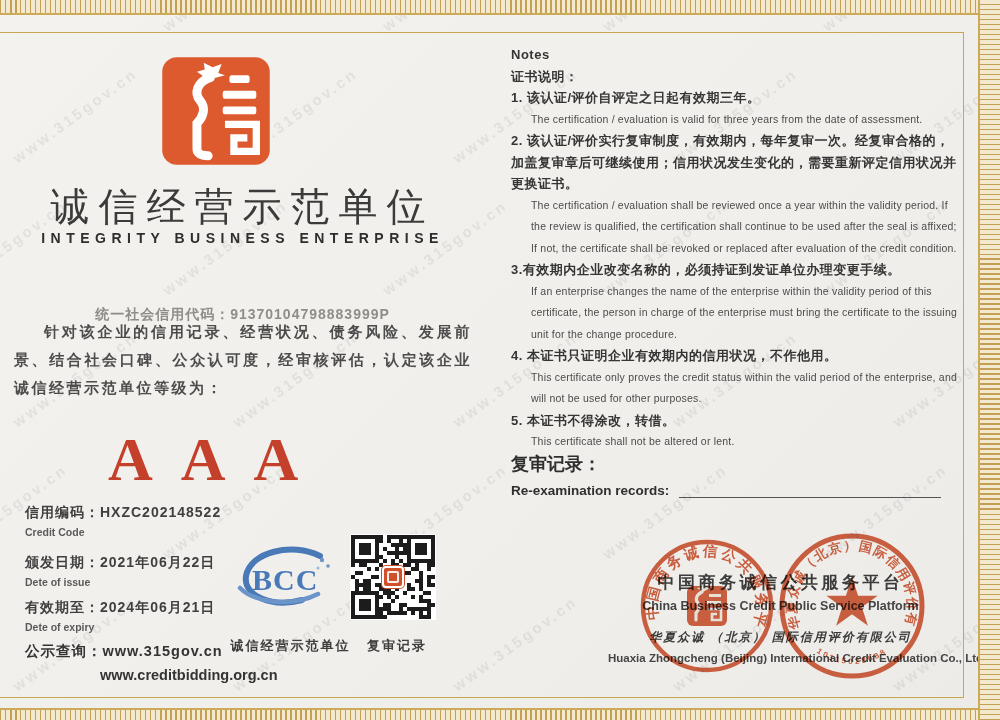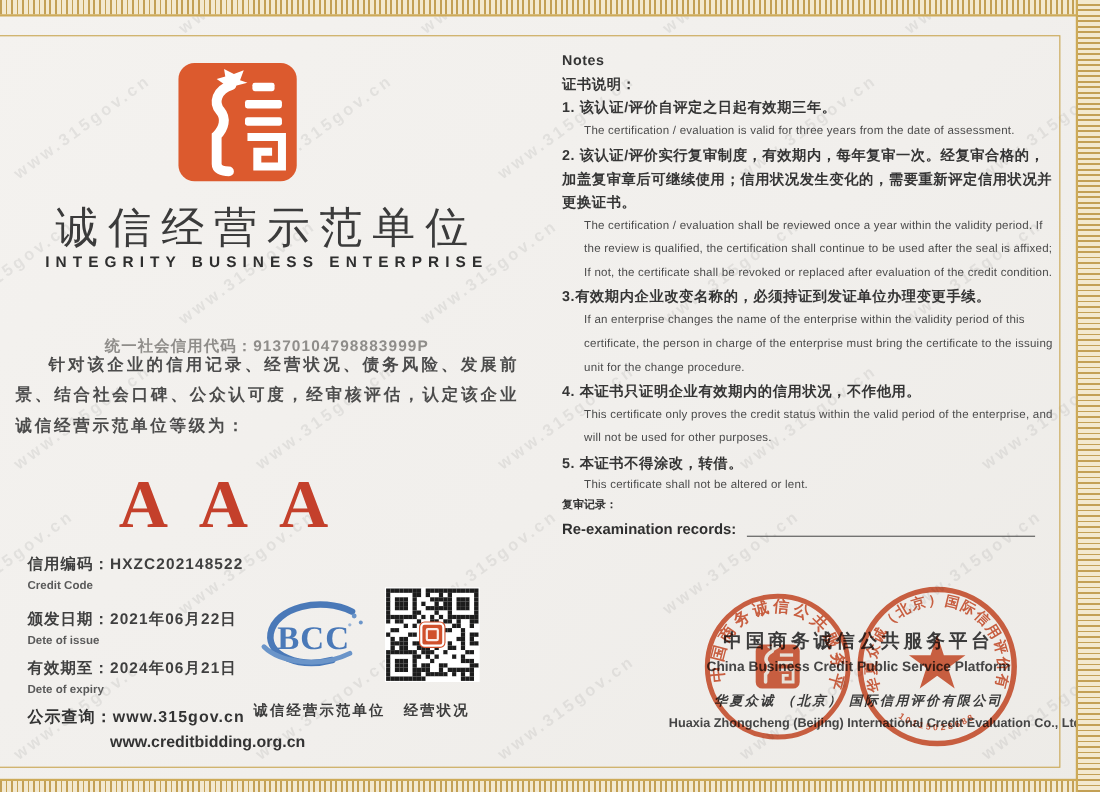--- a/index.html
+++ b/index.html
@@ -61,21 +61,21 @@
   .qr-seal:before { content:""; position:absolute; left:3px; top:3px; right:3px; bottom:3px;
     border:2px solid rgba(255,255,255,.9); border-radius:2px; }
   .qr-caption { position:absolute; left:352px; top:637px; width:90px; text-align:center; z-index:2;
     font-size:13px; font-weight:bold; letter-spacing:2px; color:#3e3e3e; }
 
   
   .notes { position:absolute; left:511px; top:44px; width:452px; z-index:2; }
   .notes .zh { font-size:13px; font-weight:bold; letter-spacing:.5px; color:#353535; line-height:21.5px; }
   .notes .en { font-size:10.5px; letter-spacing:.2px; color:#4b4b4b; line-height:21.5px;margin-left:20px; }
   .review { position:absolute; left:511px; top:452px; width:430px; z-index:2; }
-  .review .zh { font-size:10px; font-weight:bold; color:#2f2f2f; }
+  .review .zh { font-size:18px; font-weight:bold; color:#2f2f2f; }
   .review .row { display:flex; align-items:flex-end; margin-top:6px; }
   .review .en { font-size:13.5px; font-weight:bold; color:#2f2f2f; white-space:nowrap; }
   .review .uline { flex:1; margin-left:10px; border-bottom:1.2px solid #555; height:16px; }
 
   
   .issuers { position:absolute; left:608px; top:571px; width:345px; text-align:center; z-index:2; }
   .issuers .p-zh { font-size:17px; font-weight:bold; letter-spacing:3.5px; color:#3b3b3b; white-space:nowrap; }
   .issuers .p-en { font-size:12.5px; font-weight:bold; color:#454545; margin-top:5px; white-space:nowrap; }
   .issuers .c-zh { font-size:12px; font-weight:bold; letter-spacing:2px; color:#3b3b3b; margin-top:16px; white-space:nowrap;font-style:italic; }
   .issuers .c-en { font-size:11.5px; font-weight:bold; color:#454545; margin-top:6px; white-space:nowrap; }
@@ -610,21 +610,21 @@
       <div class="qw"></div>
       <div class="qw"></div>
       <div class="qw"></div>
       <div class="qw"></div>
       <div class="qb"></div>
       <div class="qb"></div>
       <div class="qb"></div>
       <div class="qw"></div>
     </div>
   <div class="qr-seal"></div>
-  <div class="qr-caption">经营状况</div>
+  <div class="qr-caption">复审记录</div>
 
   <div class="notes">
     <p class="zh">Notes</p>
     <p class="zh">证书说明：</p>
     <p class="zh">1. 该认证/评价自评定之日起有效期三年。</p>
     <p class="en">The certification / evaluation is valid for three years from the date of assessment.</p>
     <p class="zh">2. 该认证/评价实行复审制度，有效期内，每年复审一次。经复审合格的，加盖复审章后可继续使用；信用状况发生变化的，需要重新评定信用状况并更换证书。</p>
     <p class="en">The certification / evaluation shall be reviewed once a year within the validity period. If the review is qualified,  the certification shall continue to be used after the seal is affixed; If not, the certificate shall be revoked or replaced after evaluation of the credit condition.</p>
     <p class="zh">3.有效期内企业改变名称的，必须持证到发证单位办理变更手续。</p>
     <p class="en">If an enterprise changes the name of the enterprise within the validity period of this certificate, the person in charge of the enterprise must bring the certificate to the issuing unit for the change procedure.</p>

